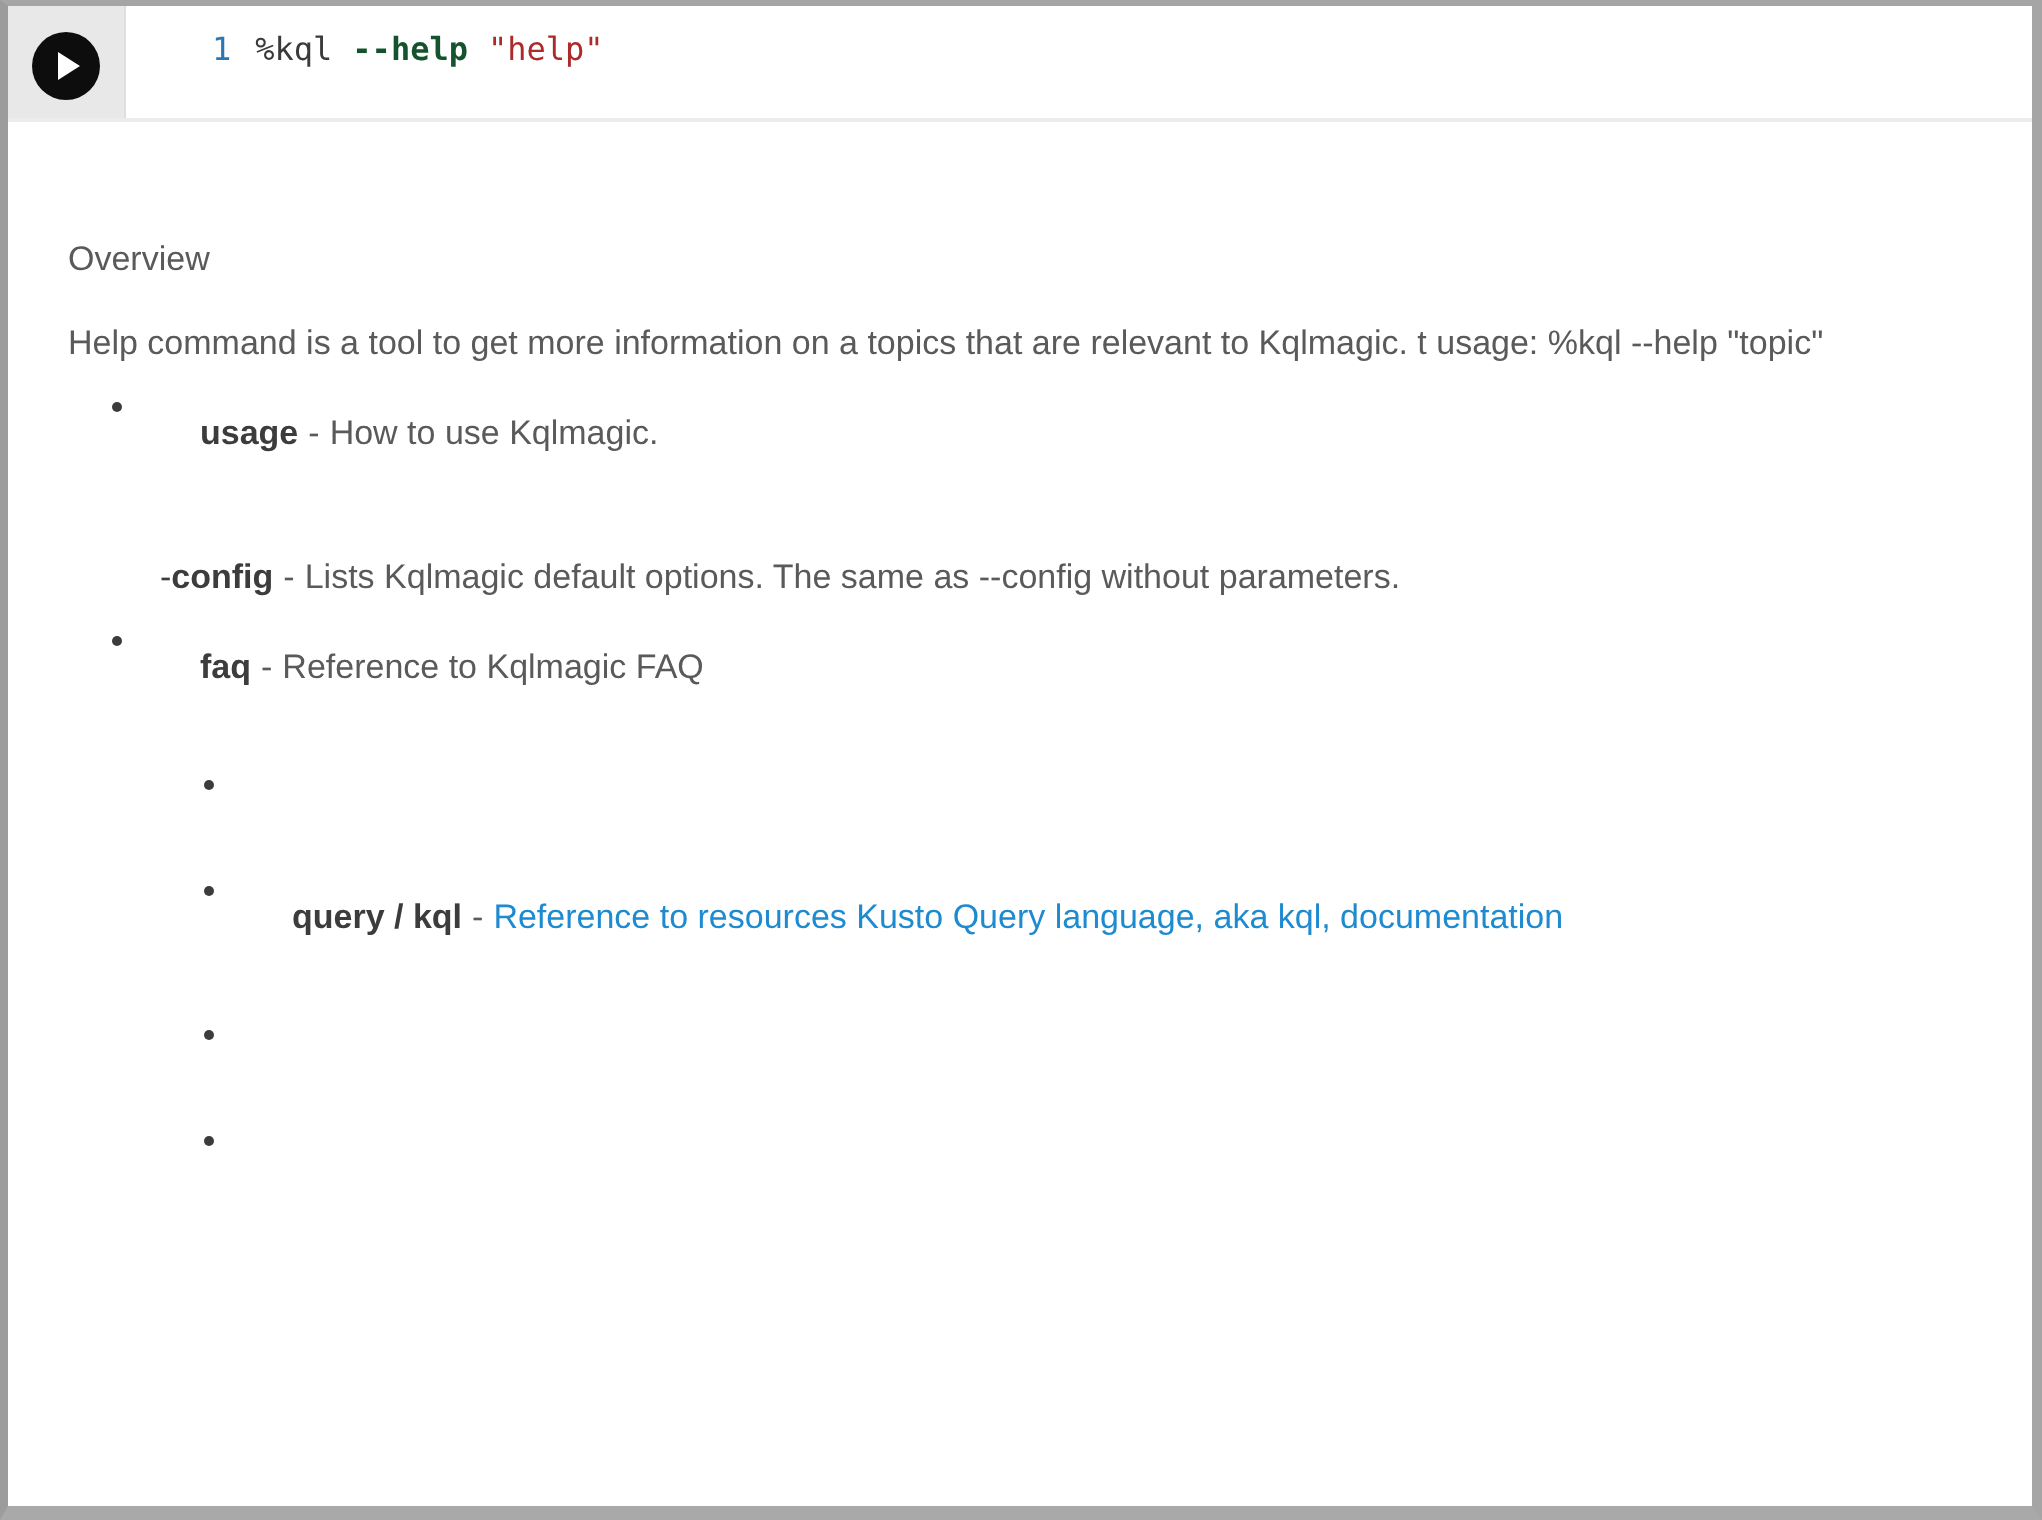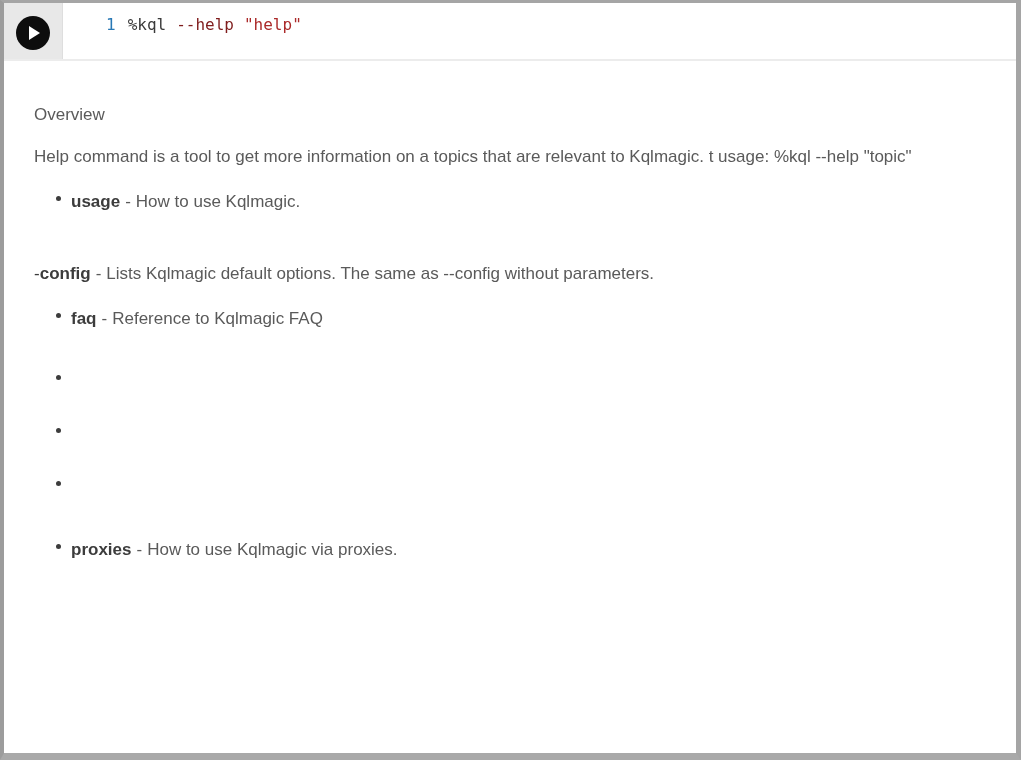--- a/index.html
+++ b/index.html
@@ -41,34 +41,34 @@
   }
   .code-area {
     flex: 1; padding: 11px 0 0 43px;
     font-family: "DejaVu Sans Mono", "Liberation Mono", monospace;
     font-size: 16px; line-height: 22px; white-space: pre;
   }
   .ln { color: #2878b5; margin-right: 12px; }
   .tok { margin-left: 0; }
   .tok + .tok { margin-left: 10px; }
   .tok-magic  { color: #3a3a3a; }
-  .tok-flag   { color: #7f1d1d; }
+  .tok-flag   { color: #14532d; font-weight: bold; }
   .tok-string { color: #ab2a2a; }
   
   .cell-separator { height: 2px; background: #ececec; flex-shrink: 0; }
   
   .output {
-    flex: 1; padding: 42px 28px 0 30px;
+    flex: 1; padding: 57px 28px 0 30px;
     color: #5a5a5a; font-size: 17px; line-height: 24px;
   }
   .line { margin: 0; }
   .mt-sm { margin-top: 18px; }
   .mt-md { margin-top: 21px; }
-  .mt-lg { margin-top: 48px; }
-  .topic { display: flex; align-items: center; }
+  .mt-lg { margin-top: 48px; margin-left: 46px; }
+  .topic { display: flex; align-items: flex-start; gap: 29px; }
   .topic .bullet {
     width: 5px; height: 5px; border-radius: 50%;
     background: #3c3c3c; flex-shrink: 0;
     margin-left: 22px; margin-right: 10px;
     position: relative; top: -4px;
   }
   .term { font-weight: bold; color: #3c3c3c; }
   .prefix { color: #3c3c3c; }
   .dash { margin: 0 5px; color: #5a5a5a; }
   .desc { color: #5a5a5a; }
@@ -108,26 +108,26 @@
       <span class="bullet"></span>
       <span><span class="term">faq</span><span class="dash">-</span><span class="desc">Reference to Kqlmagic FAQ</span></span>
     </div>
 
     <div class="topic mt-lg">
       <span class="bullet"></span>
     </div>
 
     <div class="topic mt-lg">
       <span class="bullet"></span>
+      <span><span class="term">query / kql</span><span class="dash">-</span><a class="topic-link">Reference to resources Kusto Query language, aka kql, documentation</a></span>
     </div>
 
 
     <div class="topic mt-lg">
       <span class="bullet"></span>
     </div>
 
     <div class="topic mt-lg">
       <span class="bullet"></span>
-      <span><span class="term">proxies</span><span class="dash">-</span><span class="desc">How to use Kqlmagic via proxies.</span></span>
     </div>
 
   </div>
 </div>
 
 </body></html>

